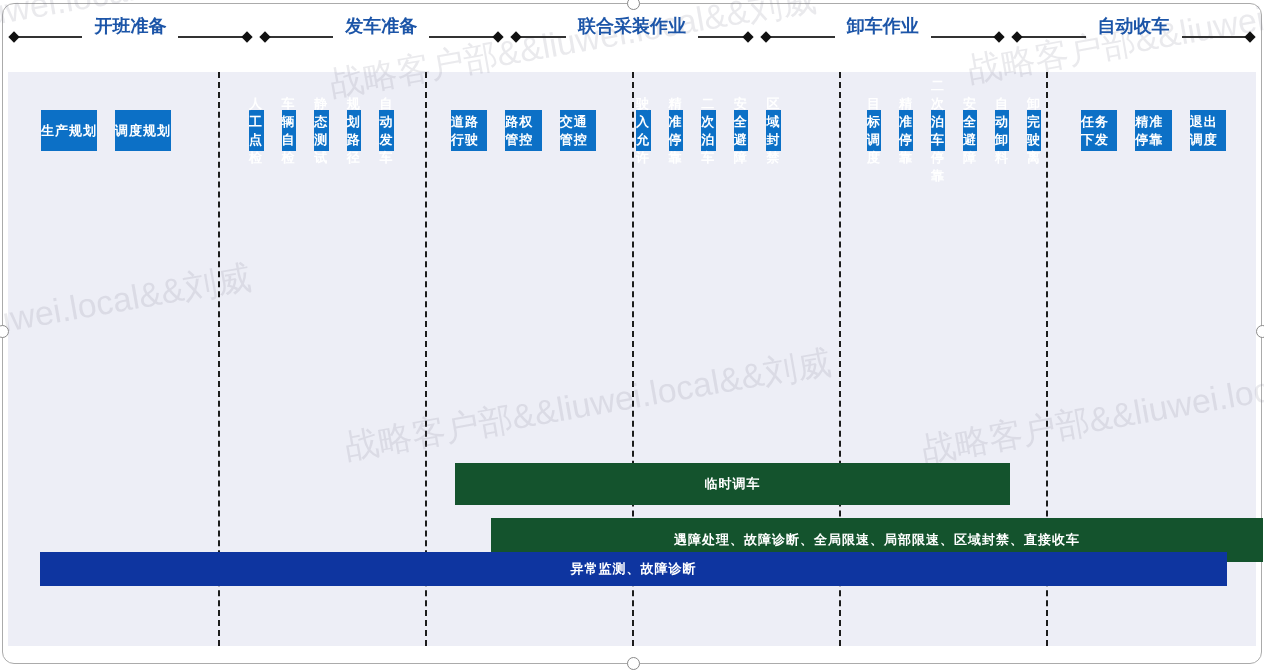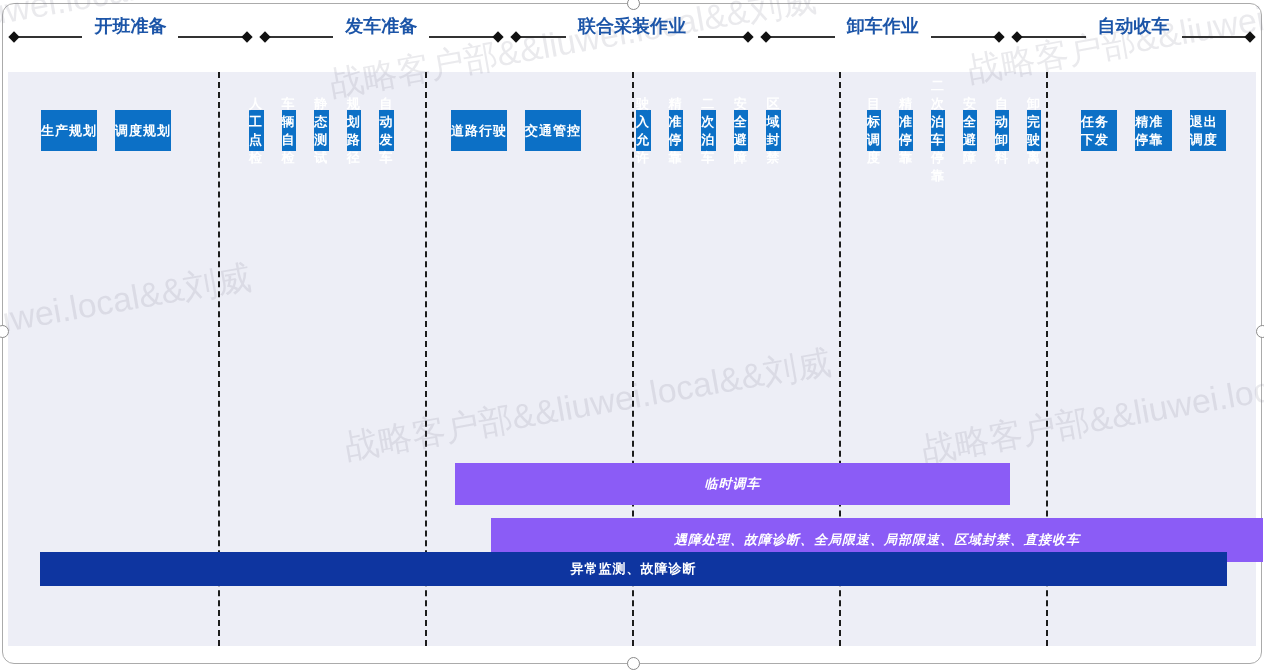--- a/index.html
+++ b/index.html
@@ -26,21 +26,21 @@
   .vline.v1{left:210px}.vline.v2{left:417px}.vline.v3{left:624px}.vline.v4{left:831px}.vline.v5{left:1038px}
 
   .column{position:absolute;top:38px;width:145px;display:flex;gap:18px;z-index:5;}
   .col1{left:33px}.col2{left:241px}.col3{left:443px}.col4{left:628px}.col5{left:859px}.col6{left:1073px}
 
   .task{height:41px;background:#0c70c6;color:#fff;font-size:13px;font-weight:bold;
         display:flex;align-items:center;justify-content:center;letter-spacing:1px;cursor:pointer;}
 
   .bar{position:absolute;color:#fff;font-weight:bold;font-size:13px;display:flex;align-items:center;
        justify-content:center;letter-spacing:1px;z-index:6;cursor:pointer;}
-  .bar.gold{background:#8b5cf6;font-style:italic;}
+  .bar.gold{background:#14532d;}
   .bar.navy{background:#0e35a0;}
   .bar.b1{left:447px;top:391px;width:555px;height:42px;}
   .bar.b2{left:447px;top:446px;width:772px;height:44px;margin-left:36px;}
   .bar.b3{left:32px;top:480px;width:1187px;height:34px;}
 
   
   .wm{position:absolute;white-space:nowrap;font-size:34px;color:rgba(125,125,140,0.16);
       transform:rotate(-10deg);transform-origin:left center;pointer-events:none;z-index:2;}
   .wm1{left:-240px;top:32px}.wm2{left:330px;top:62px}.wm3{left:968px;top:48px}
   .wm4{left:-235px;top:340px}.wm5{left:345px;top:425px}.wm6{left:922px;top:428px}
@@ -110,20 +110,21 @@
     <div class="column col2">
       <div class="task">人工点检</div>
       <div class="task">车辆自检</div>
       <div class="task">静态测试</div>
       <div class="task">规划路径</div>
       <div class="task">自动发车</div>
     </div>
 
     <div class="column col3">
       <div class="task">道路行驶</div>
+      <div class="task">路权管控</div>
       <div class="task">交通管控</div>
     </div>
 
     <div class="column col4">
       <div class="task">驶入允许</div>
       <div class="task">精准停靠</div>
       <div class="task">二次泊车</div>
       <div class="task">安全避障</div>
       <div class="task">区域封禁</div>
     </div>

